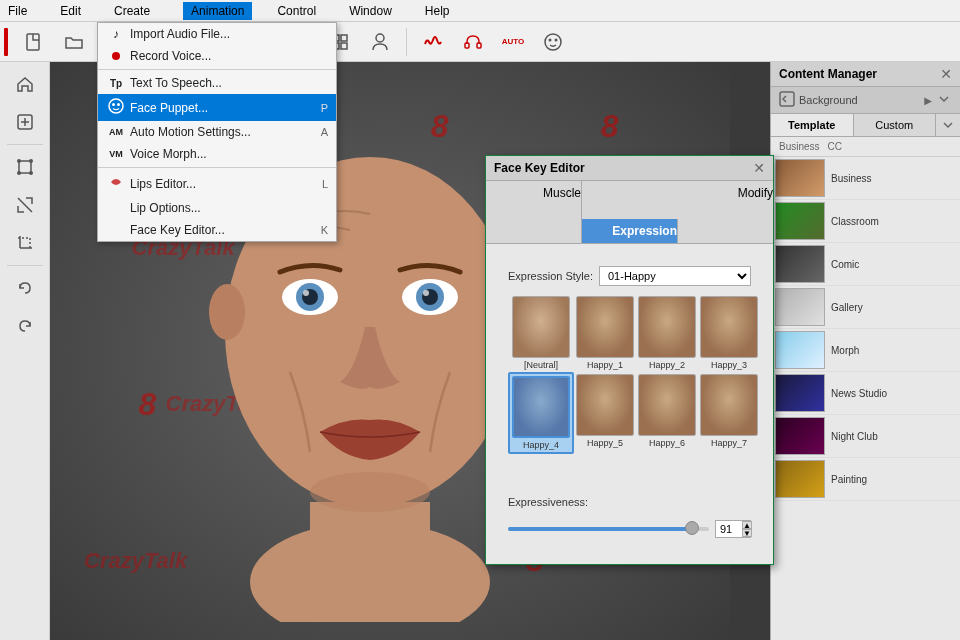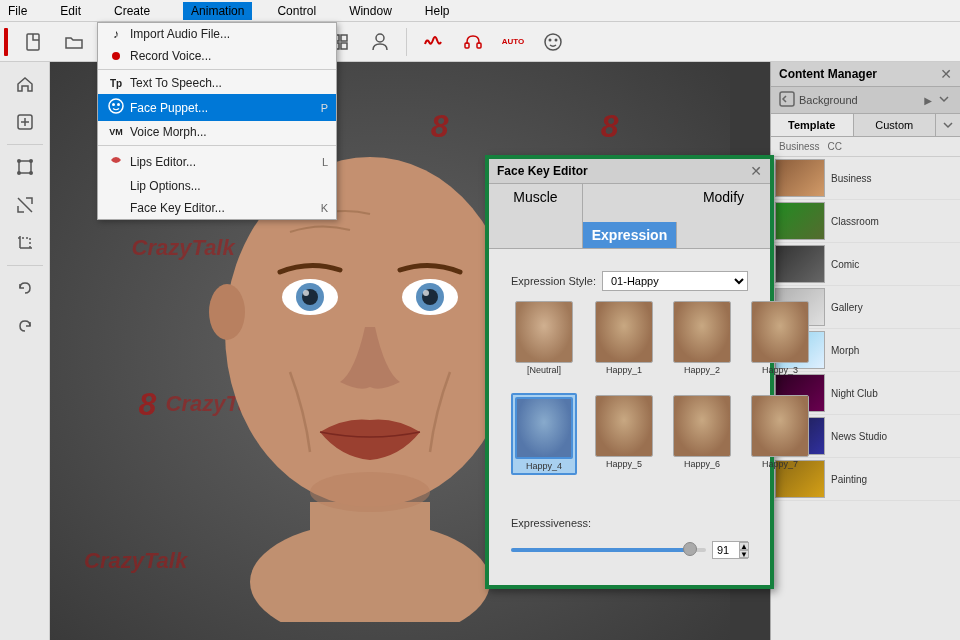--- a/index.html
+++ b/index.html
@@ -51,33 +51,33 @@
     .cm-tab { flex: 1; padding: 5px 0; text-align: center; cursor: pointer; font-size: 11px; background: #d8d8d8; border-right: 1px solid #aaa; }
     .cm-tab.active { background: #e8e8e8; font-weight: bold; }
     .cm-tab:last-child { border-right: none; }
     #cm-subheader { display: flex; padding: 4px 8px; gap: 8px; font-size: 10px; color: #666; border-bottom: 1px solid #ccc; }
     #cm-content { overflow-y: auto; height: calc(100% - 100px); }
     .cm-item-row { display: flex; align-items: center; border-bottom: 1px solid #ddd; padding: 2px 4px; cursor: pointer; }
     .cm-thumbnail { width: 50px; height: 38px; background: #888; border: 1px solid #aaa; flex-shrink: 0; overflow: hidden; position: relative; }
     .cm-item-label { font-size: 10px; color: #333; padding-left: 6px; }
 
     
-    #face-key-editor { position: absolute; top: 155px; left: 485px; width: 289px; background: #e8e8e8; border: 4px solid #15803d; box-shadow: 3px 3px 8px rgba(0,0,0,0.4); z-index: 100; }
+    #face-key-editor { position: absolute; top: 155px; left: 485px; width: 289px; background: #e8e8e8; border: 1px solid #15803d; box-shadow: 3px 3px 8px rgba(0,0,0,0.4); z-index: 100; }
     #fke-header { background: #d0d0d0; padding: 4px 8px; display: flex; align-items: center; justify-content: space-between; border-bottom: 1px solid #aaa; cursor: move; }
     #fke-title { font-size: 12px; font-weight: bold; }
     #fke-close { cursor: pointer; font-size: 14px; color: #666; }
     #fke-tabs { display: flex; border-bottom: 1px solid #aaa; background: #d8d8d8; }
-    .fke-tab { flex: 1; padding: 5px 0; text-align: center; cursor: pointer; font-size: 14px; border-right: 1px solid #aaa; }
+    .fke-tab { flex: 1; padding: 5px 0; text-align: right; cursor: pointer; font-size: 12px; border-right: 1px solid #aaa; }
     .fke-tab:last-child { border-right: none; }
     .fke-tab.active { background: #4a90d9; color: white; font-weight: bold; margin-top: 38px; }
     #fke-body { padding: 22px; }
     #fke-style-row { display: flex; align-items: center; margin-bottom: 8px; gap: 6px; }
     #fke-style-label { font-size: 11px; color: #333; white-space: nowrap; }
     #fke-style-select { flex: 1; padding: 2px 4px; font-size: 11px; border: 1px solid #aaa; background: white; }
-    #fke-grid { display: grid; grid-template-columns: repeat(4, 1fr); gap: 16px; margin-bottom: 8px; }
+    #fke-grid { display: grid; grid-template-columns: repeat(4, 1fr); gap: 0; margin-bottom: 8px; }
     .fke-cell { display: flex; flex-direction: column; align-items: center; cursor: pointer; padding: 2px; border-radius: 2px; }
     .fke-cell.selected { background: #a8d0f0; border: 2px solid #4a90d9; }
     .fke-face-thumb { width: 58px; height: 62px; background: #bbb; border: 1px solid #aaa; overflow: hidden; position: relative; border-radius: 2px; }
     .fke-face-inner { width: 100%; height: 100%; background: radial-gradient(ellipse at 50% 40%, #c8a882 0%, #9a7050 70%); }
     .fke-face-inner.neutral { background: radial-gradient(ellipse at 50% 40%, #d0b090 0%, #a07858 70%); }
     .fke-face-inner.happy4 { background: radial-gradient(ellipse at 50% 40%, #88aacc 0%, #5577aa 70%); }
     .fke-cell-label { font-size: 9px; color: #333; margin-top: 2px; text-align: center; }
     #fke-expressiveness { padding: 4px 0; }
     #fke-exp-label { font-size: 11px; color: #333; margin-bottom: 12px; }
     #fke-slider-row { display: flex; align-items: center; gap: 6px; }
@@ -128,20 +128,25 @@
           <circle cx="8" cy="8" r="7" fill="none" stroke="white" stroke-width="1.5"></circle>
           <circle cx="5.5" cy="6.5" r="1.5" fill="white"></circle>
           <circle cx="10.5" cy="6.5" r="1.5" fill="white"></circle>
           <path d="M5 10.5 Q8 13 11 10.5" stroke="white" stroke-width="1.2" fill="none"></path>
         </svg>
     </span>
     <span>Face Puppet...</span>
     <span class="shortcut">P</span>
   </div>
   <div class="dd-item">
+    <span class="icon-area" style="font-size:9px;font-weight:bold;">AM</span>
+    <span>Auto Motion Settings...</span>
+    <span class="shortcut">A</span>
+  </div>
+  <div class="dd-item">
     <span class="icon-area" style="font-size:9px;font-weight:bold;">VM</span>
     <span>Voice Morph...</span>
   </div>
   <div class="dd-separator"></div>
   <div class="dd-item">
     <span class="icon-area">
       <svg width="16" height="16" viewBox="0 0 16 16">
           <path d="M3 8 Q5 5 8 5 Q11 5 13 8 Q11 11 8 11 Q5 11 3 8Z" fill="#c44" stroke="none"></path>
         </svg>
     </span>
@@ -420,31 +425,31 @@
     </div>
 
     <div class="cm-item-row">
       <div class="cm-thumbnail" style="background:#87CEEB;">
         <div style="width:100%;height:100%;background:linear-gradient(135deg,#87CEEB,#E0F0FF);"></div>
       </div>
       <span class="cm-item-label">Morph</span>
     </div>
 
     <div class="cm-item-row">
+      <div class="cm-thumbnail" style="background:#1a1a3e;">
+        <div style="width:100%;height:100%;background:linear-gradient(135deg,#1a1a3e,#3030a0);"></div>
+      </div>
+      <span class="cm-item-label">News Studio</span>
+    </div>
+
+    <div class="cm-item-row">
       <div class="cm-thumbnail" style="background:#2d0022;">
         <div style="width:100%;height:100%;background:linear-gradient(135deg,#2d0022,#6a0050);"></div>
       </div>
       <span class="cm-item-label">Night Club</span>
-    </div>
-
-    <div class="cm-item-row">
-      <div class="cm-thumbnail" style="background:#1a1a3e;">
-        <div style="width:100%;height:100%;background:linear-gradient(135deg,#1a1a3e,#3030a0);"></div>
-      </div>
-      <span class="cm-item-label">News Studio</span>
     </div>
 
     <div class="cm-item-row">
       <div class="cm-thumbnail" style="background:#8B6914;">
         <div style="width:100%;height:100%;background:linear-gradient(135deg,#8B6914,#D4A017);"></div>
       </div>
       <span class="cm-item-label">Painting</span>
     </div>
   </div>
 </div>

